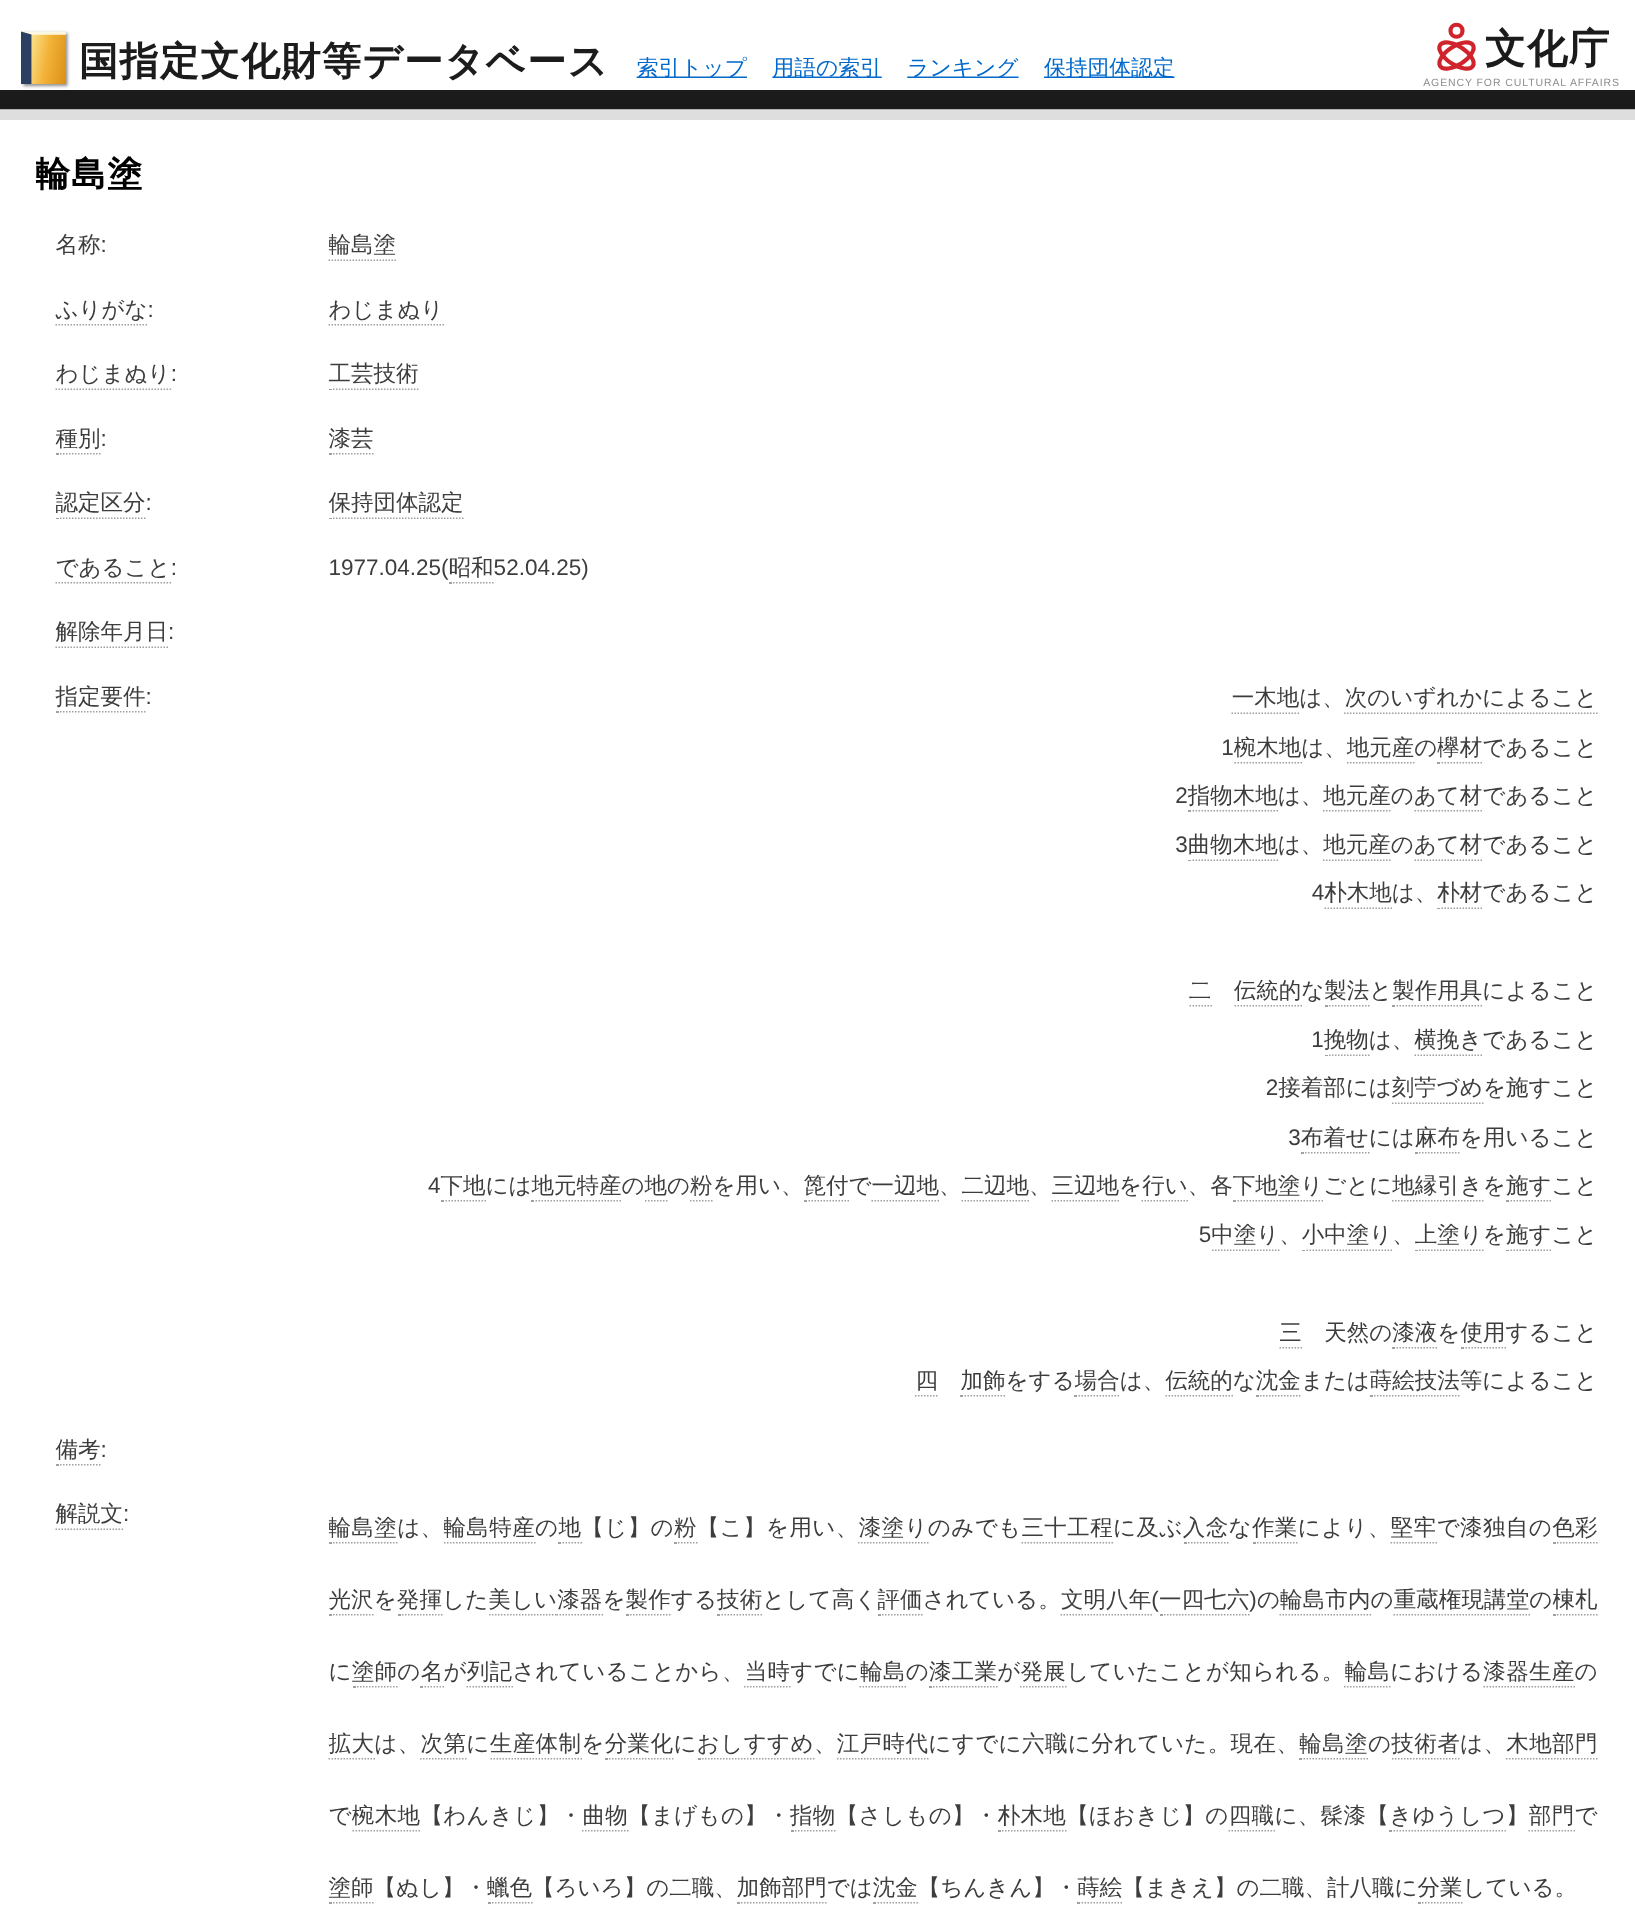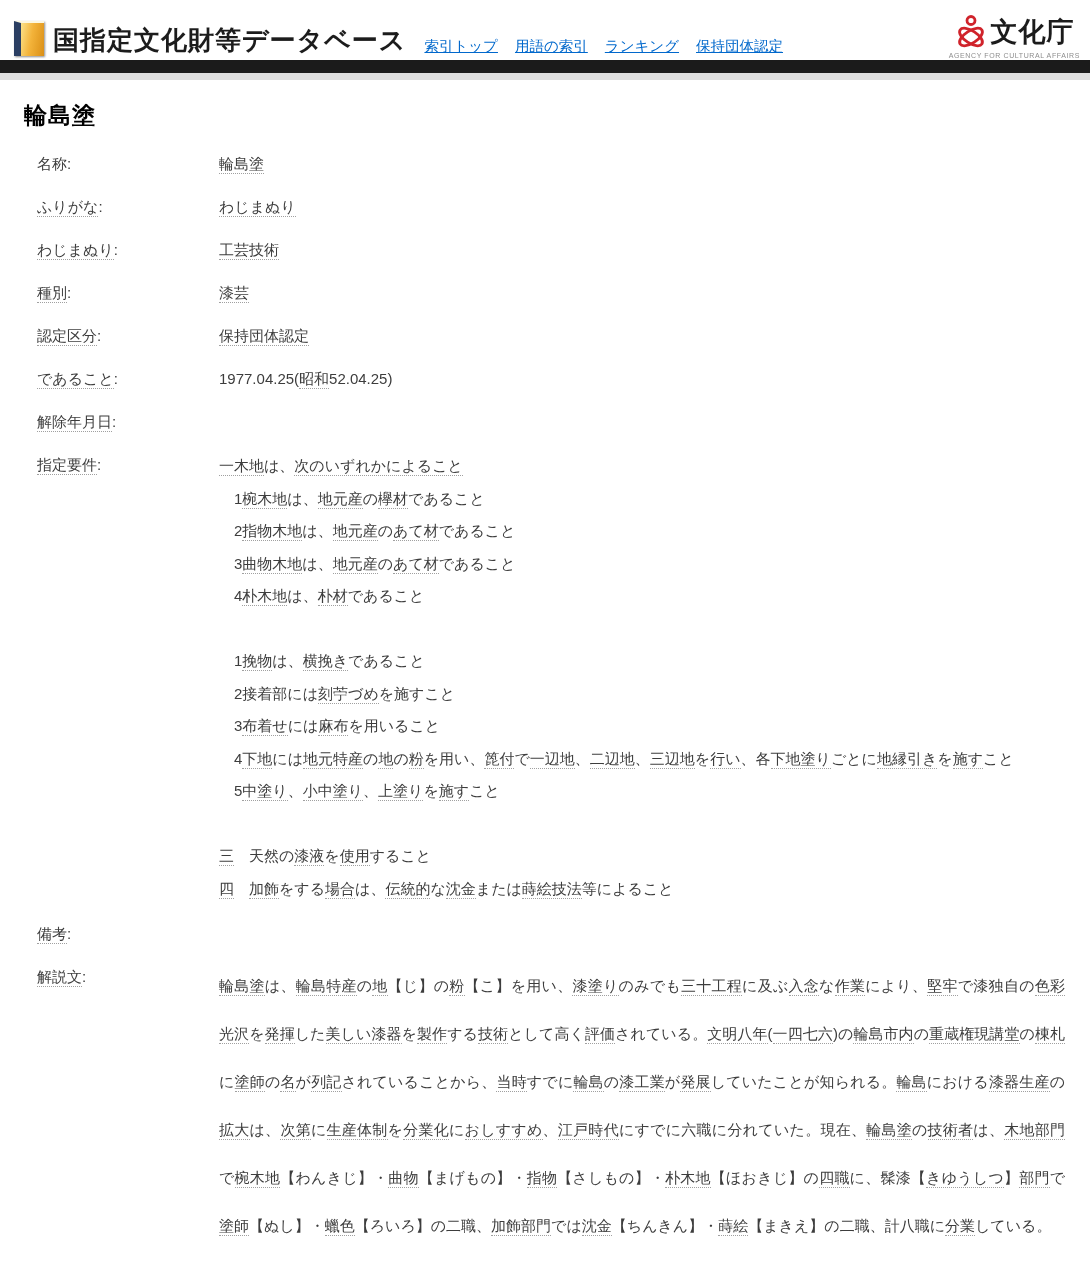--- a/index.html
+++ b/index.html
@@ -26,21 +26,21 @@
   .agency-caption{font-size:7px;color:#8d8d8d;letter-spacing:.6px;margin-top:1px;white-space:nowrap;}
   .black-bar{height:13px;background:#1b1b1b;}
   .gray-bar{height:7px;background:#dedede;}
   
   main{padding:0 24px 30px 24px;}
   h1.page-title{font-size:23px;font-weight:bold;color:#000;margin:20px 0 18px 0;letter-spacing:1px;}
   .fields{margin-left:13px;}
   .row{display:flex;margin-bottom:14px;font-size:15px;line-height:29px;}
   .row .label{width:182px;flex:none;}
   .row .value{width:846px;}
-  .value.reqs{line-height:32.5px;}
+  .value.reqs{line-height:32.5px;text-align:right;}
   .value.desc{line-height:48px;text-align:justify;}
   .rline{min-height:32.5px;}
   
   .t{border-bottom:1px dotted #a0a0a0;padding-bottom:1px;cursor:pointer;}
 </style>
 </head>
 <body>
 
 <header class="site-header">
   <a class="brand">
@@ -104,20 +104,21 @@
     </div>
     <div class="row">
       <div class="label"><span class="t">指定要件</span><span>:</span></div>
       <div class="value reqs">
           <div class="rline"><span class="t">一木地</span><span>は、</span><span class="t">次のいずれかによること</span></div>
           <div class="rline"><span>　1</span><span class="t">椀木地</span><span>は、</span><span class="t">地元産</span><span>の</span><span class="t">欅材</span><span>であること</span></div>
           <div class="rline"><span>　2</span><span class="t">指物木地</span><span>は、</span><span class="t">地元産</span><span>の</span><span class="t">あて材</span><span>であること</span></div>
           <div class="rline"><span>　3</span><span class="t">曲物木地</span><span>は、</span><span class="t">地元産</span><span>の</span><span class="t">あて材</span><span>であること</span></div>
           <div class="rline"><span>　4</span><span class="t">朴木地</span><span>は、</span><span class="t">朴材</span><span>であること</span></div>
           <div class="rline">&nbsp;</div>
+          <div class="rline"><span class="t">二</span><span>　</span><span class="t">伝統的</span><span>な</span><span class="t">製法</span><span>と</span><span class="t">製作用具</span><span>によること</span></div>
           <div class="rline"><span>　1</span><span class="t">挽物</span><span>は、</span><span class="t">横挽き</span><span>であること</span></div>
           <div class="rline"><span>　2接着部には</span><span class="t">刻苧づめ</span><span>を施すこと</span></div>
           <div class="rline"><span>　3</span><span class="t">布着せ</span><span>には</span><span class="t">麻布</span><span>を用いること</span></div>
           <div class="rline"><span>　4</span><span class="t">下地</span><span>には</span><span class="t">地元特産</span><span>の</span><span class="t">地</span><span>の</span><span class="t">粉</span><span>を用い、</span><span class="t">箆付</span><span>で</span><span class="t">一辺地</span><span>、</span><span class="t">二辺地</span><span>、</span><span class="t">三辺地</span><span>を</span><span class="t">行い</span><span>、各</span><span class="t">下地塗り</span><span>ごとに</span><span class="t">地縁引き</span><span>を</span><span class="t">施す</span><span>こと</span></div>
           <div class="rline"><span>　5</span><span class="t">中塗り</span><span>、</span><span class="t">小中塗り</span><span>、</span><span class="t">上塗り</span><span>を</span><span class="t">施す</span><span>こと</span></div>
           <div class="rline">&nbsp;</div>
           <div class="rline"><span class="t">三</span><span>　天然の</span><span class="t">漆液</span><span>を</span><span class="t">使用</span><span>すること</span></div>
           <div class="rline"><span class="t">四</span><span>　</span><span class="t">加飾</span><span>をする</span><span class="t">場合</span><span>は、</span><span class="t">伝統的</span><span>な</span><span class="t">沈金</span><span>または</span><span class="t">蒔絵技法</span><span>等によること</span></div>
         </div>
     </div>

